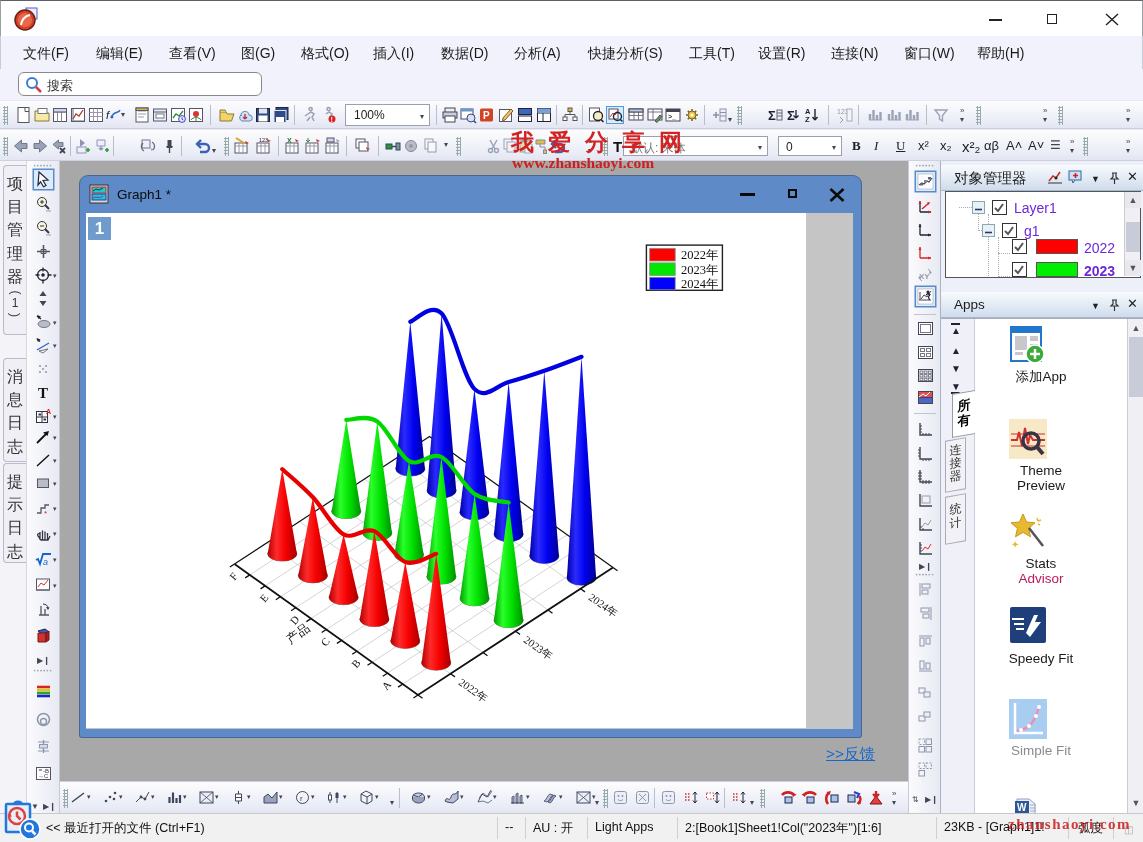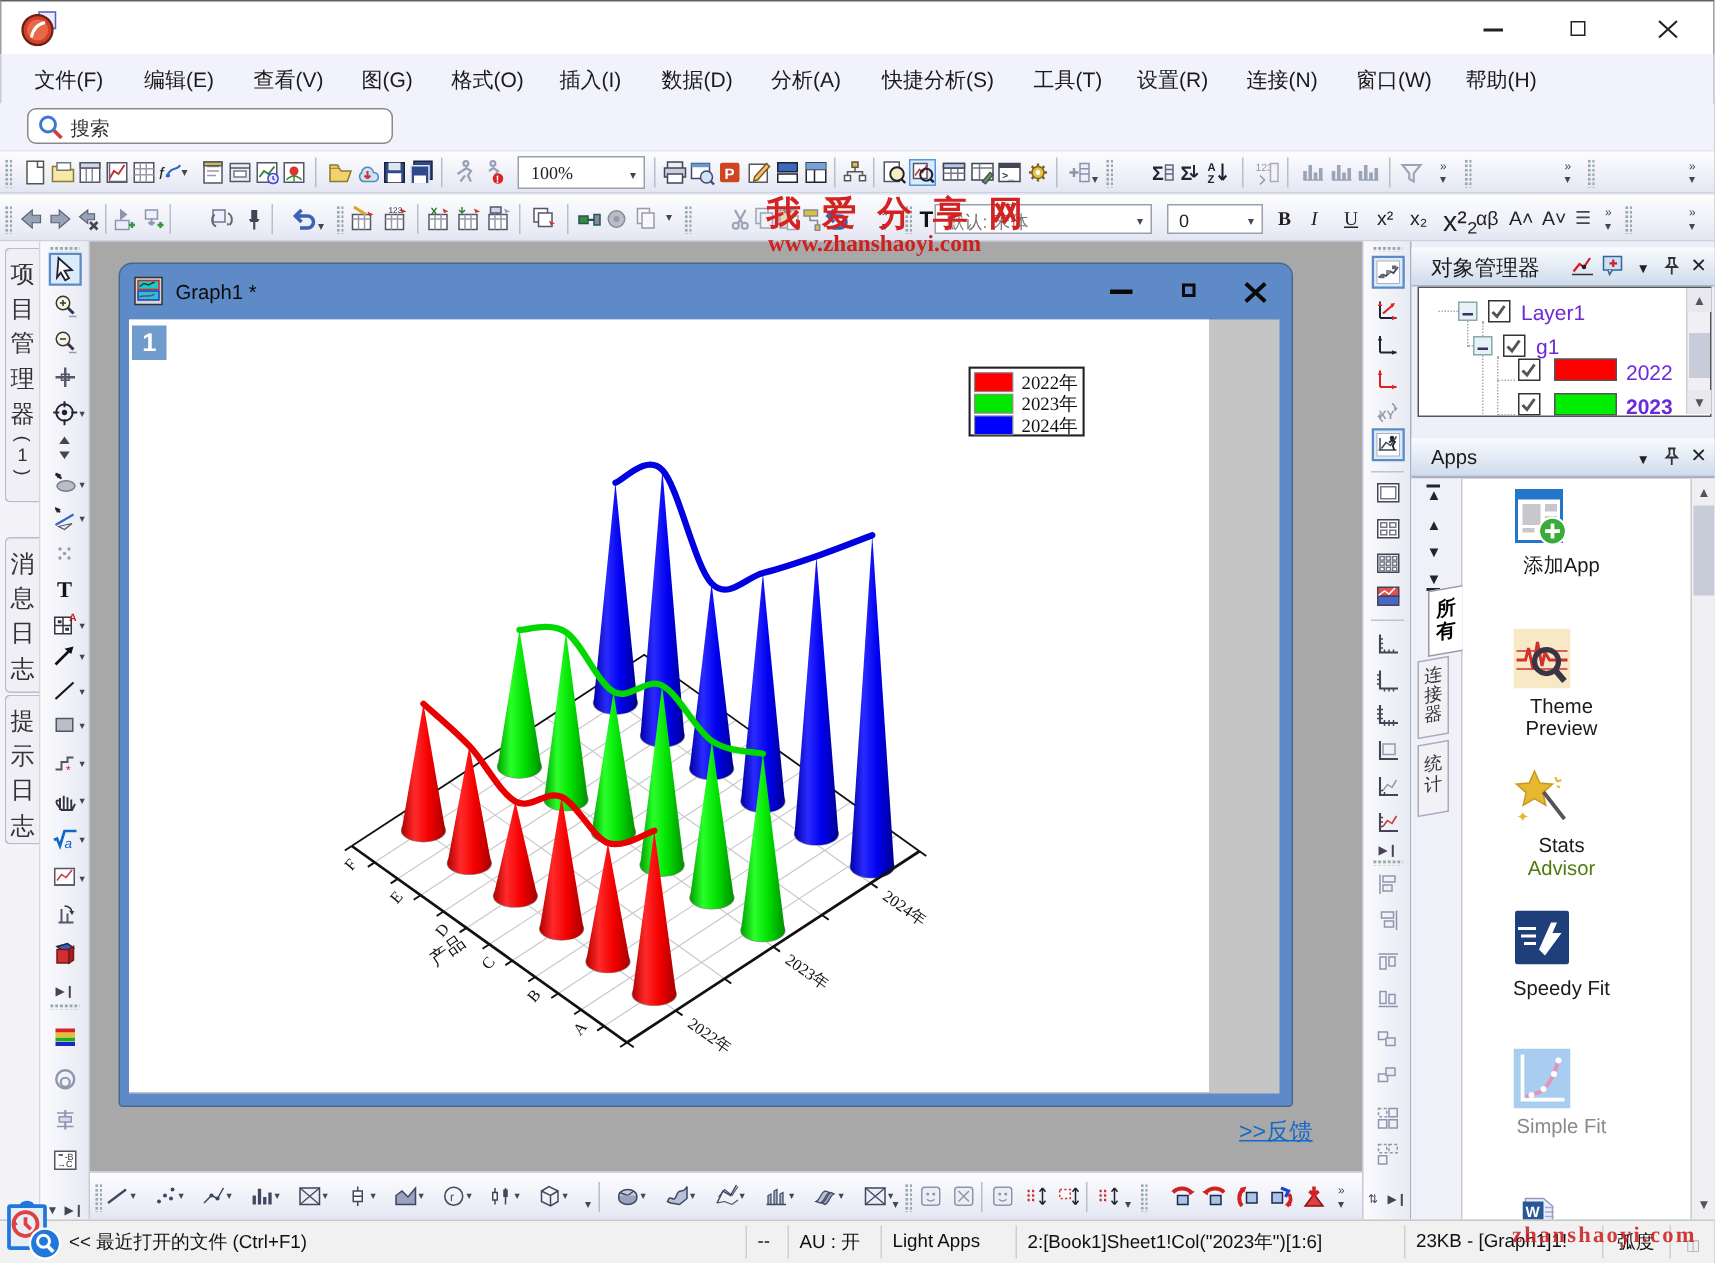--- a/index.html
+++ b/index.html
@@ -157,21 +157,21 @@
     <div class="sep" style="left:294px"></div>
     <div class="ic abs" style="left:301px;"><svg width="18" height="18" viewBox="0 0 18 18">
         <path d="M8 3a1.6 1.6 0 103.2 0 1.6 1.6 0 10-3.2 0M7 8l3-2 3 2-2 3 2 4" stroke="#98a0b5" fill="none" stroke-width="1.5"></path>
         <path d="M7 8l-3 2m5 1l-3 4" stroke="#98a0b5" stroke-width="1.5"></path>
       </svg></div>
     <div class="ic abs" style="left:319px;"><svg width="18" height="18" viewBox="0 0 18 18">
         <path d="M8 3a1.6 1.6 0 103.2 0 1.6 1.6 0 10-3.2 0M7 8l3-2 3 2-2 3 2 4" stroke="#98a0b5" fill="none" stroke-width="1.5"></path>
         <circle cx="13" cy="13" r="3.5" fill="#d22"></circle>
         <text x="11.5" y="15.8" font-size="7" fill="#fff" font-weight="bold">!</text>
       </svg></div>
-    <div class="combo" style="left:345px;top:3px;width:85px;height:22px;padding:3px 0 0 8px;font-family:Liberation Serif, serif;">100%<span class="chev" style="right:5px;top:7px">▾</span></div>
+    <div class="combo" style="left:345px;top:3px;width:85px;height:22px;padding:3px 0 0 8px;">100%<span class="chev" style="right:5px;top:7px">▾</span></div>
     <div class="sep" style="left:436px"></div>
     <div class="ic abs" style="left:441px;"><svg width="18" height="18" viewBox="0 0 18 18">
         <rect x="4" y="2" width="10" height="5" fill="#eee" stroke="#445"></rect>
         <rect x="2" y="6" width="14" height="6" fill="#c8cede" stroke="#445"></rect>
         <rect x="4" y="10" width="10" height="6" fill="#fff" stroke="#445"></rect>
       </svg></div>
     <div class="ic abs" style="left:459px;"><svg width="18" height="18" viewBox="0 0 18 18">
         <rect x="2" y="3" width="12" height="10" fill="#fff" stroke="#447"></rect>
         <rect x="2" y="3" width="12" height="2.5" fill="#69c"></rect>
         <circle cx="12" cy="12" r="4" fill="#d5e4f5" stroke="#447"></circle>
@@ -409,21 +409,21 @@
     <div class="chev" style="left:588px;top:16px">▾</div>
     <div class="grip" style="left:603px;top:7px"></div>
     <div style="position:absolute;left:613px;top:8px;font-size:15px;font-weight:bold;color:#111;">T</div>
     <div class="combo" style="left:623px;top:6px;width:145px;height:20px;padding:2.5px 0 0 7px;color:#777;">默认: 宋体<span class="chev" style="right:5px;top:6px">▾</span></div>
     <div class="combo" style="left:778px;top:6px;width:64px;height:20px;padding:2.5px 0 0 7px;">0<span class="chev" style="right:5px;top:6px">▾</span></div>
     <div class="abs" style="left:852px;top:8px;font-size:13px;color:#222;font-weight:bold;font-family:Liberation Serif,serif;">B</div>
     <div class="abs" style="left:874px;top:8px;font-size:13px;color:#222;font-style:italic;font-family:Liberation Serif,serif;">I</div>
     <div class="abs" style="left:896px;top:8px;font-size:13px;color:#222;text-decoration:underline;font-family:Liberation Serif,serif;">U</div>
     <div class="abs" style="left:918px;top:8px;font-size:13px;color:#222;">x²</div>
     <div class="abs" style="left:940px;top:8px;font-size:13px;color:#222;">x₂</div>
-    <div class="abs" style="left:962px;top:8px;font-size:19px;color:#222;">x²₂</div>
+    <div class="abs" style="left:962px;top:8px;font-size:15px;color:#222;">x²₂</div>
     <div class="abs" style="left:984px;top:8px;font-size:13px;color:#222;">αβ</div>
     <div class="abs" style="left:1006px;top:8px;font-size:13px;color:#222;">A˄</div>
     <div class="abs" style="left:1028px;top:8px;font-size:13px;color:#222;">A˅</div>
     <div class="abs" style="left:1050px;top:8px;font-size:12px;color:#445;">☰</div>
     <div class="chev" style="left:1070px;top:7px">»</div>
     <div class="chev" style="left:1070px;top:16px">▾</div>
     <div class="grip" style="left:1083px;top:7px"></div>
     <div class="chev" style="left:1126px;top:7px">»</div>
     <div class="chev" style="left:1126px;top:16px">▾</div>
   </div>
@@ -941,21 +941,21 @@
         <div style="text-align:center;font-size:13.5px;color:#1a1a1a;line-height:15px;">Preview</div>
       </div>
       <div class="abs" style="left:68px;top:193px;"><svg width="38" height="40" viewBox="0 0 38 40">
           <path d="M14 2l3.5 8 8.5.8-6.4 5.6 1.9 8.4L14 20.4 6.5 24.8l1.9-8.4L2 10.8l8.5-.8z" fill="#e8b830" stroke="#c89820"></path>
           <path d="M20 16L34 34" stroke="#555" stroke-width="2.5"></path>
           <path d="M28 6l1 3m3-1l-3 1m2 4l-2-1" stroke="#e8b830" stroke-width="1.5"></path>
           <text x="2" y="36" font-size="10" fill="#e8b830">✦</text>
         </svg></div>
       <div class="abs" style="left:40px;top:237px;width:120px;">
         <div style="text-align:center;font-size:13.5px;color:#1a1a1a;line-height:15px;">Stats</div>
-        <div style="text-align:center;font-size:13.5px;color:#4d7c0f;line-height:15px;">Advisor</div>
+        <div style="text-align:center;font-size:13.5px;color:#be185d;line-height:15px;">Advisor</div>
       </div>
       <div class="abs" style="left:69px;top:288px;"><svg width="36" height="36" viewBox="0 0 36 36">
           <rect x="0" y="0" width="36" height="36" rx="2" fill="#1f3f7a"></rect>
           <path d="M2 12h12M4 17h10M6 22h8" stroke="#fff" stroke-width="2"></path>
           <path d="M16 26L24 8h4l-3 7h6L20 30z" fill="#fff"></path>
         </svg></div>
       <div class="abs" style="left:40px;top:332px;width:120px;">
         <div style="text-align:center;font-size:13.5px;color:#1a1a1a;line-height:15px;">Speedy Fit</div>
       </div>
       <div class="abs" style="left:68px;top:380px;"><svg width="38" height="40" viewBox="0 0 38 40">

